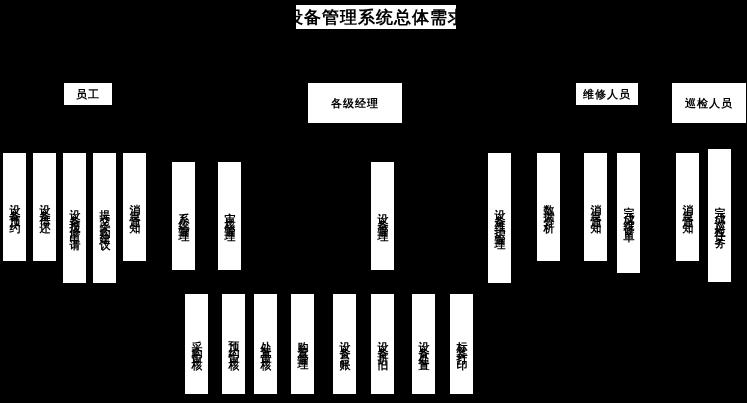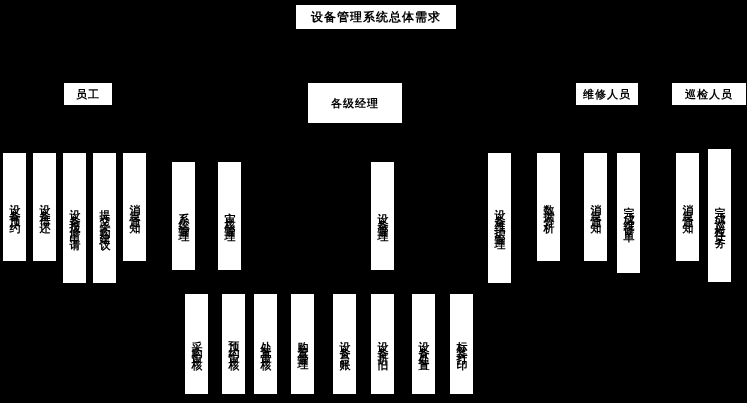--- a/index.html
+++ b/index.html
@@ -32,34 +32,34 @@
     letter-spacing: 1px;
   }
   .v {
     writing-mode: vertical-rl;
     text-orientation: upright;
     letter-spacing: 6px;
     width: 23px;
     padding: 4px 0;
   }
   .title-box {
-    font-size: 12px;
+    font-size: 17px;
   }
 </style>
 </head>
 <body>
 
 <div class="canvas">
 
   <div class="box h title-box" style="left:296px;top:5px;width:160px;height:24px;">设备管理系统总体需求</div>
 
   <div class="box h" style="left:64px;top:83px;width:48px;height:22px;">员工</div>
   <div class="box h" style="left:308px;top:83px;width:94px;height:40px;">各级经理</div>
   <div class="box h" style="left:576px;top:83px;width:62px;height:22px;">维修人员</div>
-  <div class="box h" style="left:672px;top:83px;width:74px;height:22px;">巡检人员</div>
+  <div class="box h" style="left:672px;top:83px;width:74px;height:40px;">巡检人员</div>
 
   <div class="box v" style="left:3px;top:153px;height:108px;">设备预约</div>
   <div class="box v" style="left:33px;top:153px;height:108px;">设备借还</div>
   <div class="box v" style="left:63px;top:153px;height:130px;">设备报修申请</div>
   <div class="box v" style="left:93px;top:153px;height:130px;">提交采购建议</div>
   <div class="box v" style="left:123px;top:153px;height:108px;">消息通知</div>
 
   <div class="box v" style="left:172px;top:162px;height:108px;">系统管理</div>
   <div class="box v" style="left:218px;top:162px;height:108px;">审核管理</div>
   <div class="box v" style="left:371px;top:162px;height:108px;">设备管理</div>

